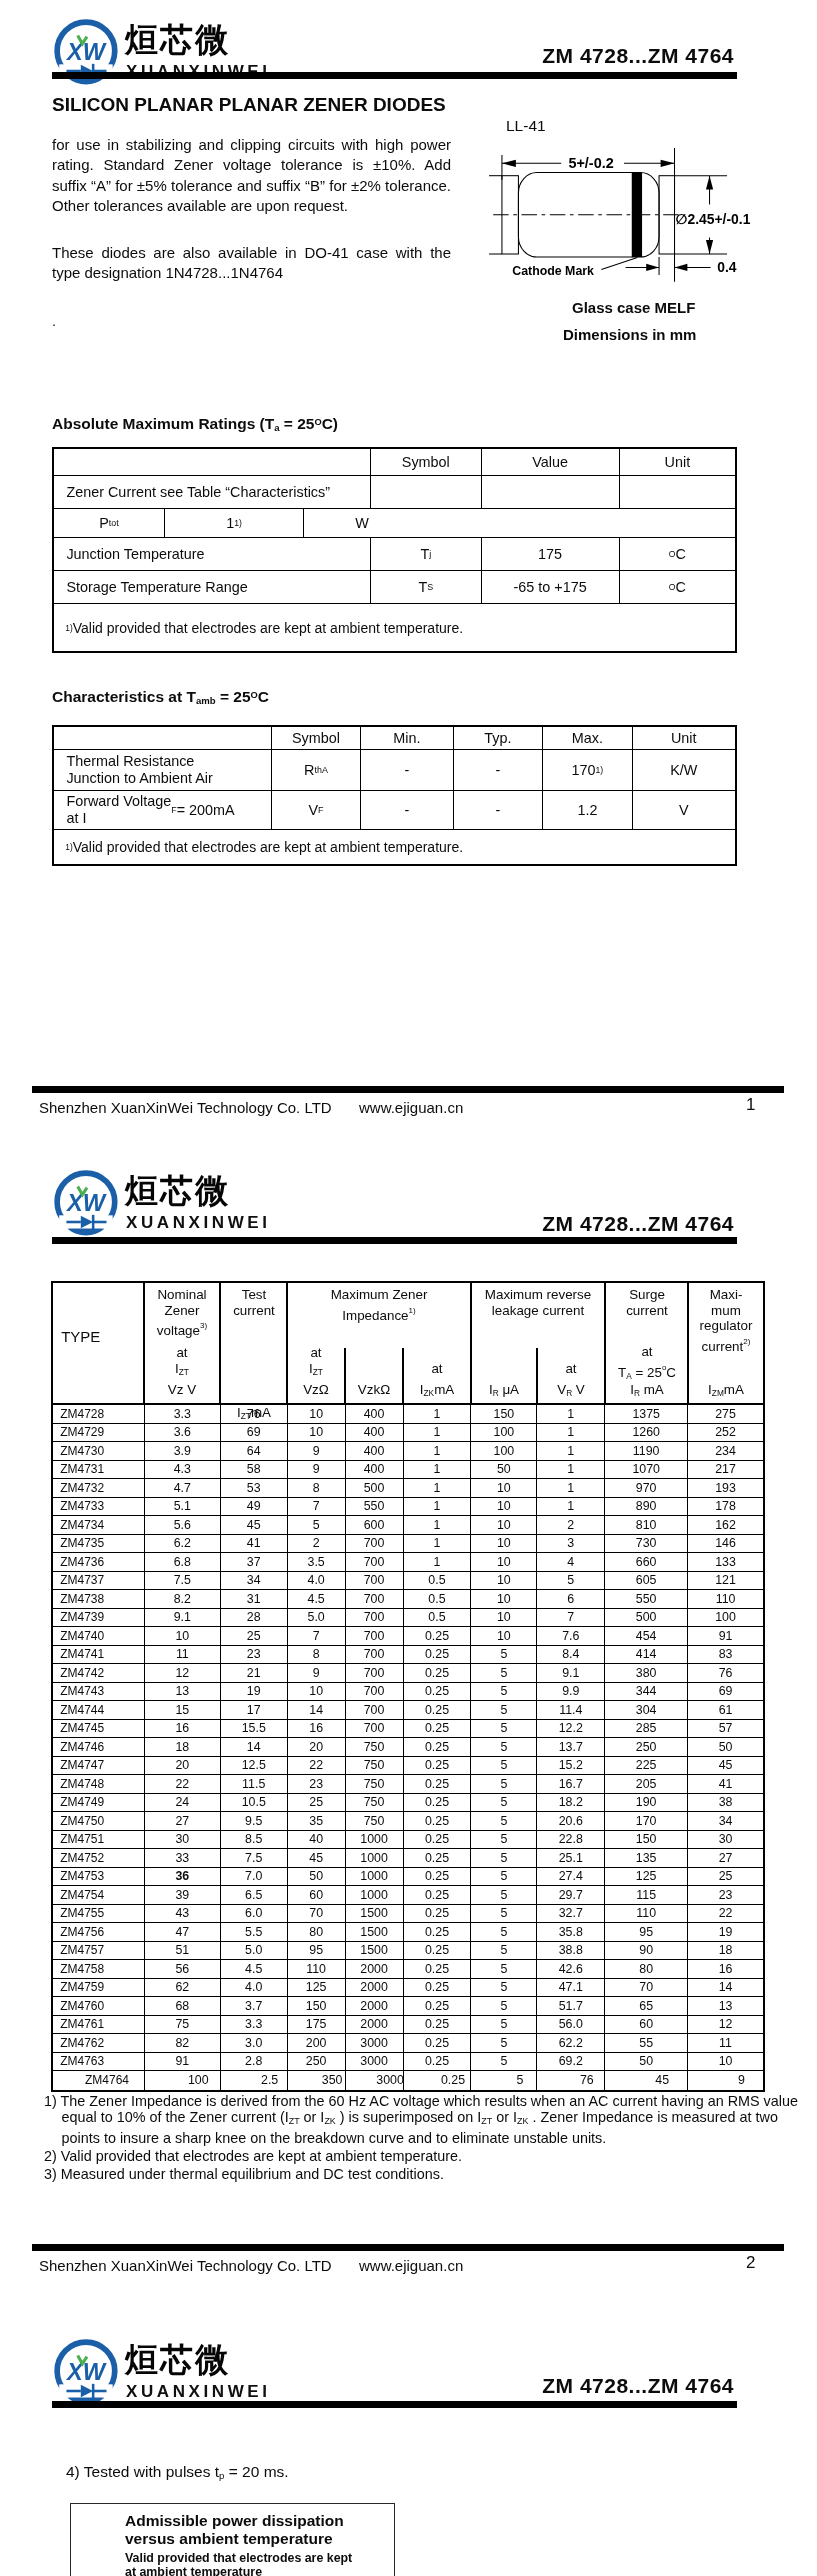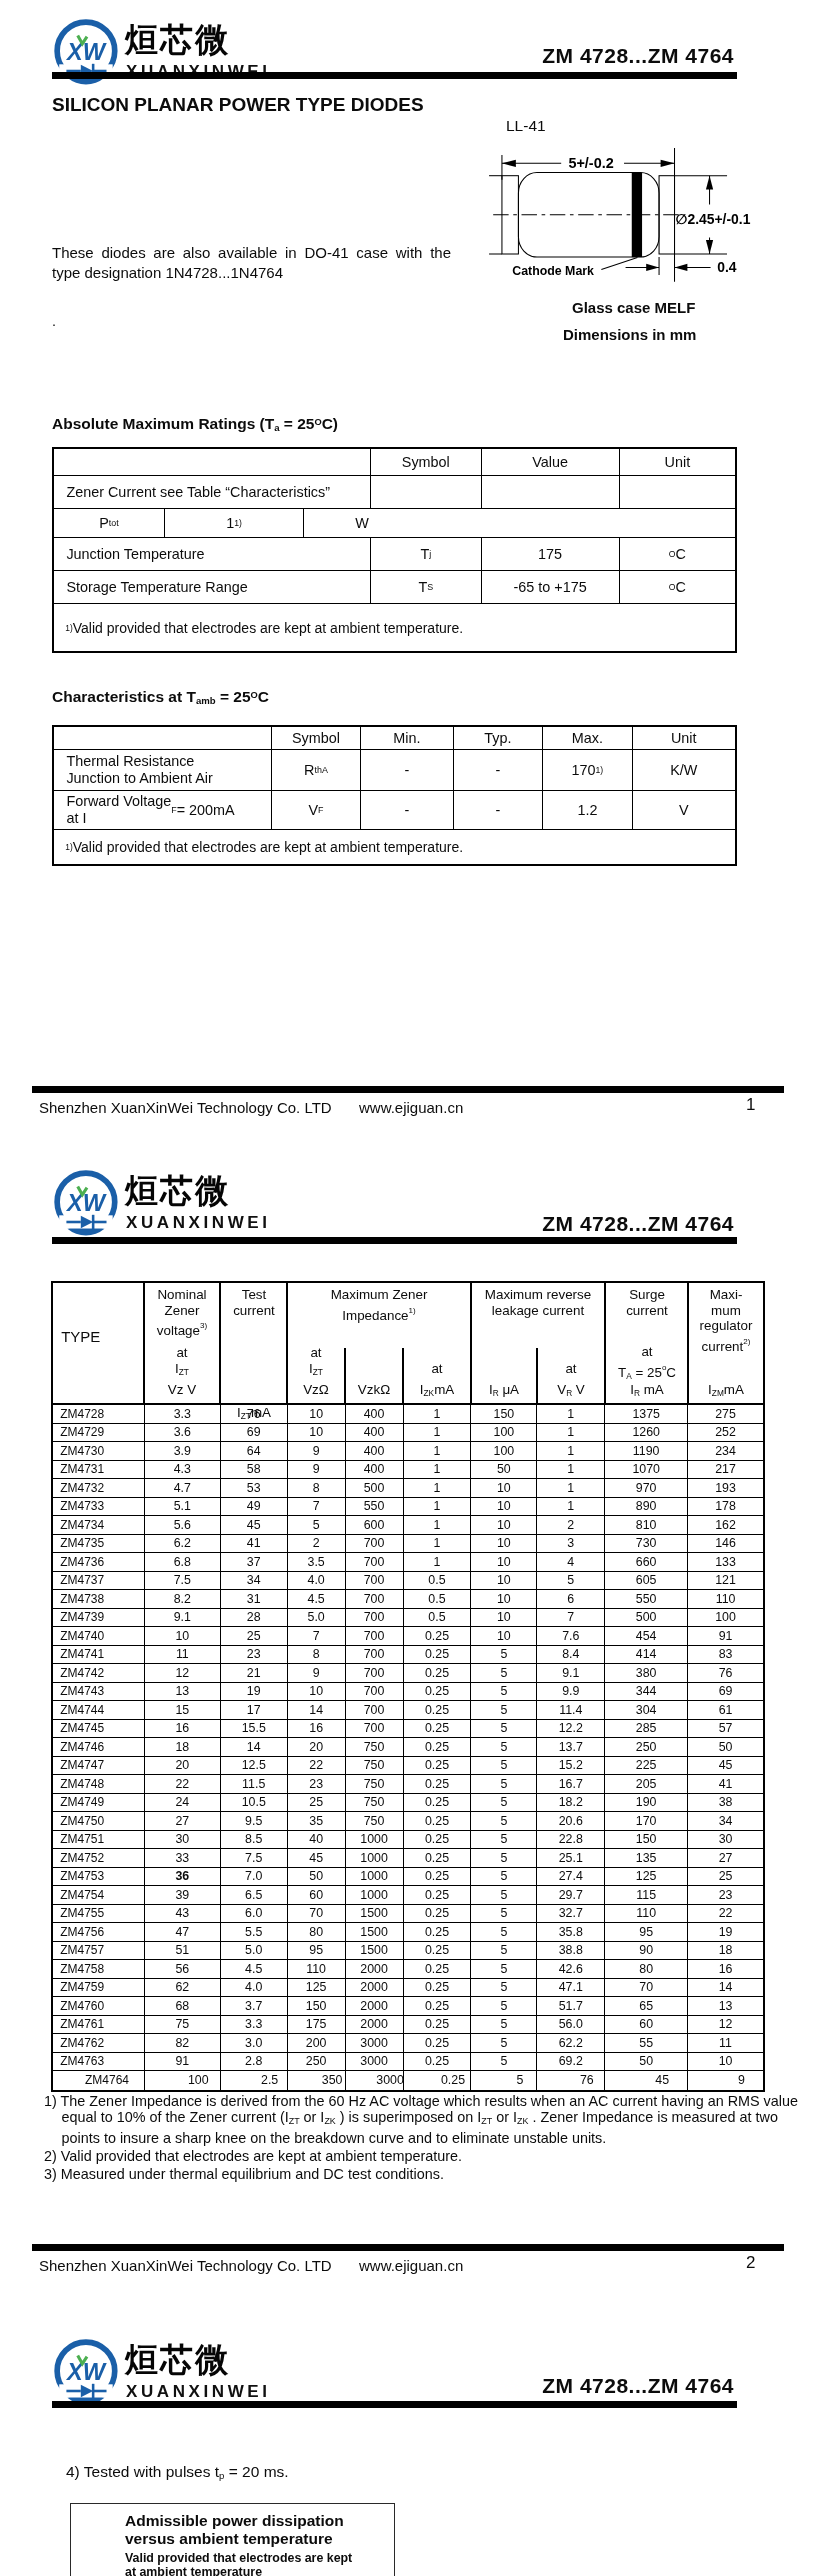--- a/index.html
+++ b/index.html
@@ -56,22 +56,23 @@
       <line x1="80" y1="91" x2="80" y2="119" stroke="#1a5fa8" stroke-width="5"></line>
       <line x1="80" y1="105" x2="106" y2="105" stroke="#1a5fa8" stroke-width="5"></line>
       <path d="M 30 118 A 56 56 0 0 0 102 118 Z" fill="#1a5fa8"></path>
     </svg>
     <div class="cjk">烜芯微</div>
     <div class="lat">XUANXINWEI</div>
   </div>
   <div class="doc-title" style="top:44px;">ZM 4728...ZM 4764</div>
   <div class="bar" style="left:52px;top:72px;width:685px;"></div>
 
-  <div class="abs b" style="left:52px;top:94px;font-size:19px;letter-spacing:0px;">SILICON PLANAR POWER TYPE DIODES</div>
-
+  <div class="abs b" style="left:52px;top:94px;font-size:19px;letter-spacing:0px;">SILICON PLANAR PLANAR ZENER DIODES</div>
+
+  <div class="abs" style="left:52px;top:135px;width:399px;font-size:15px;line-height:20.4px;text-align:justify;">for use in stabilizing and clipping circuits with high power rating. Standard Zener voltage tolerance is ±10%. Add suffix “A” for ±5% tolerance and suffix “B” for ±2% tolerance. Other tolerances available are upon request.</div>
   <div class="abs" style="left:52px;top:243px;width:399px;font-size:15px;line-height:20.4px;text-align:justify;">These diodes are also available in DO-41 case with the type designation 1N4728...1N4764</div>
   <div class="abs" style="left:52px;top:313px;font-size:14.4px;">.</div>
 
   <div class="abs" style="left:506px;top:117px;font-size:15.5px;">LL-41</div>
   <svg class="abs" style="left:489px;top:118px;" width="268" height="170" viewBox="0 0 520 330">
 
     <line x1="25" y1="72" x2="25" y2="120" stroke="#000" stroke-width="2"></line>
     <line x1="360" y1="58" x2="360" y2="318" stroke="#000" stroke-width="2"></line>
 
     <line x1="25" y1="88" x2="140" y2="88" stroke="#000" stroke-width="2"></line>

